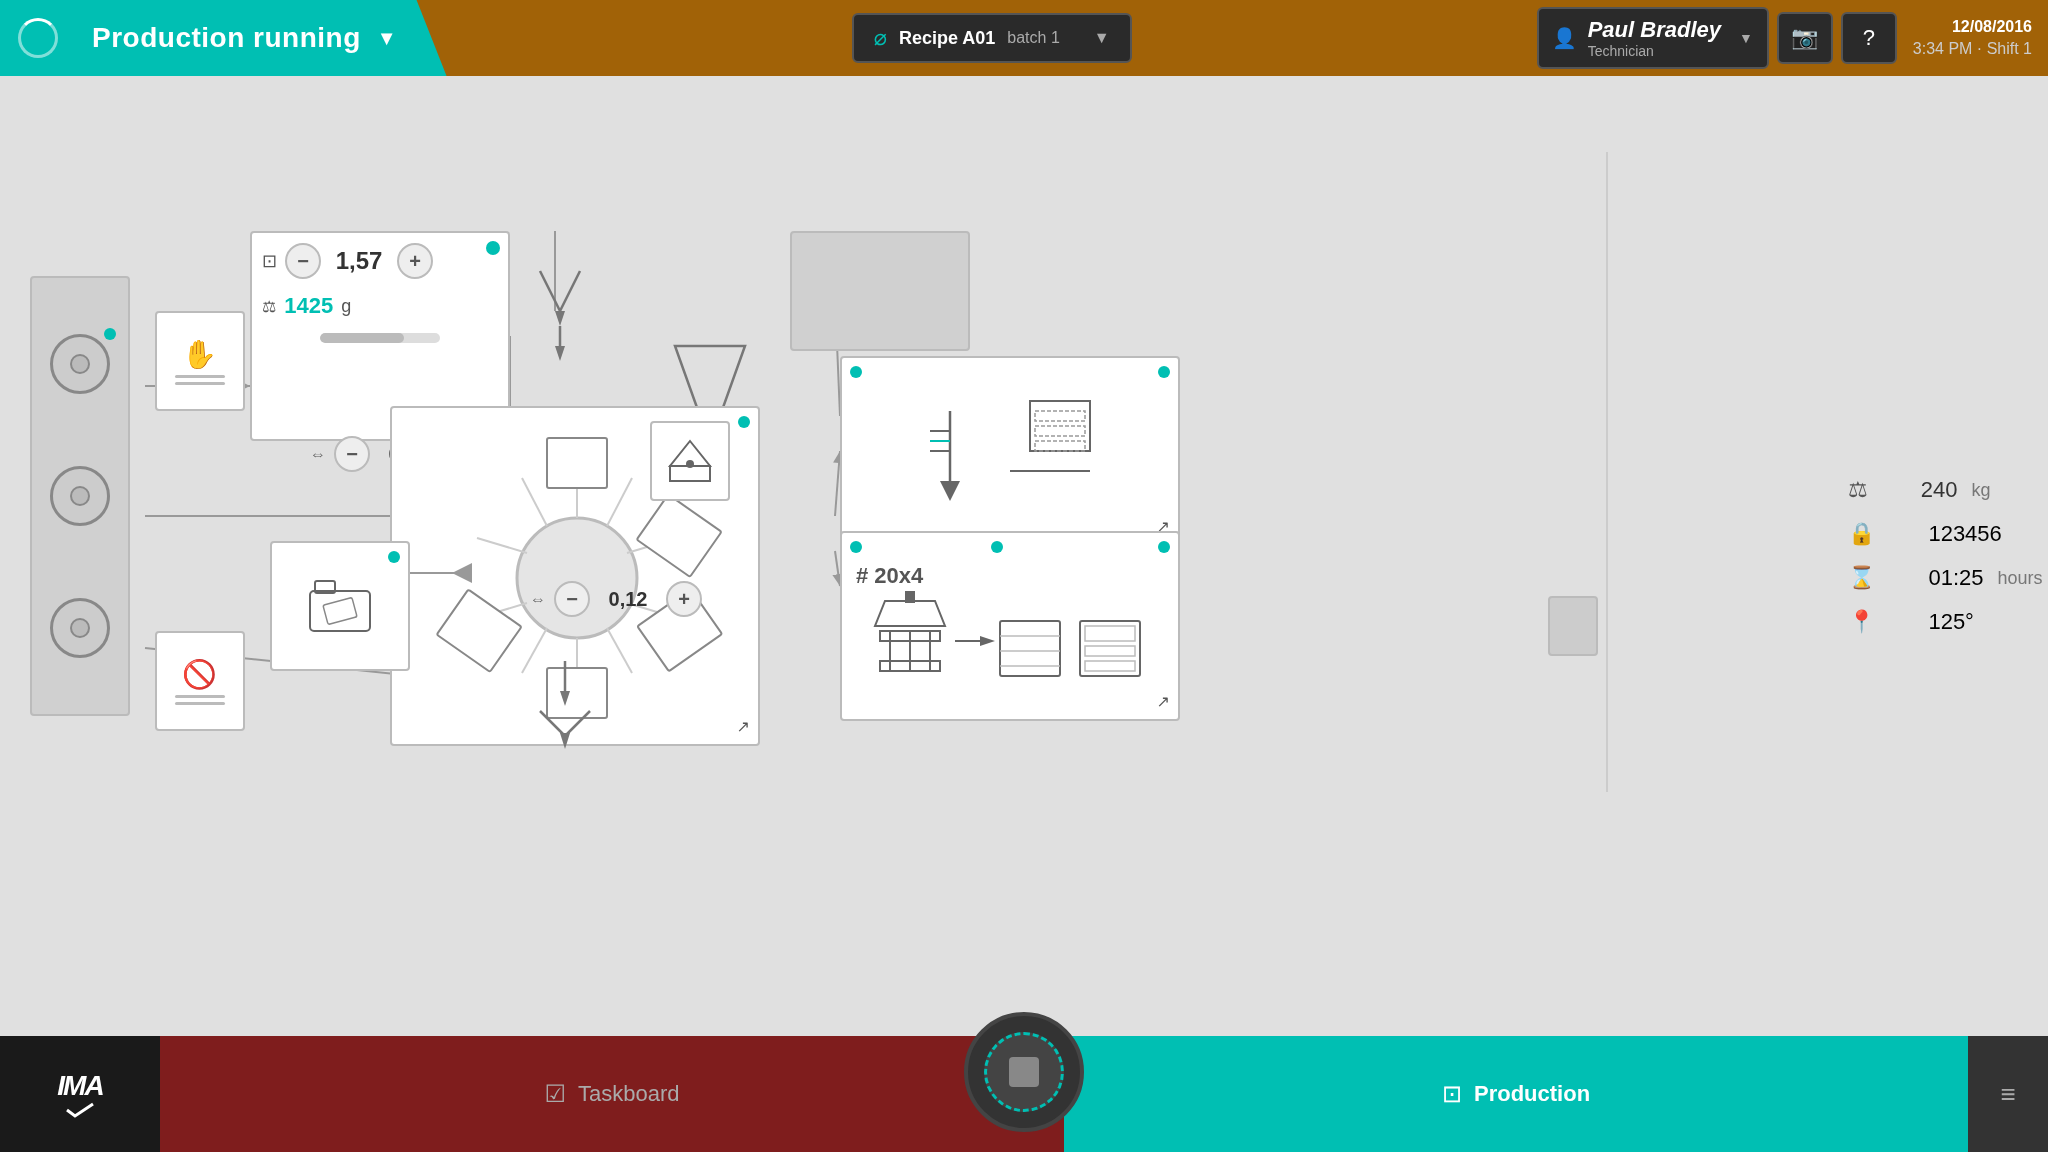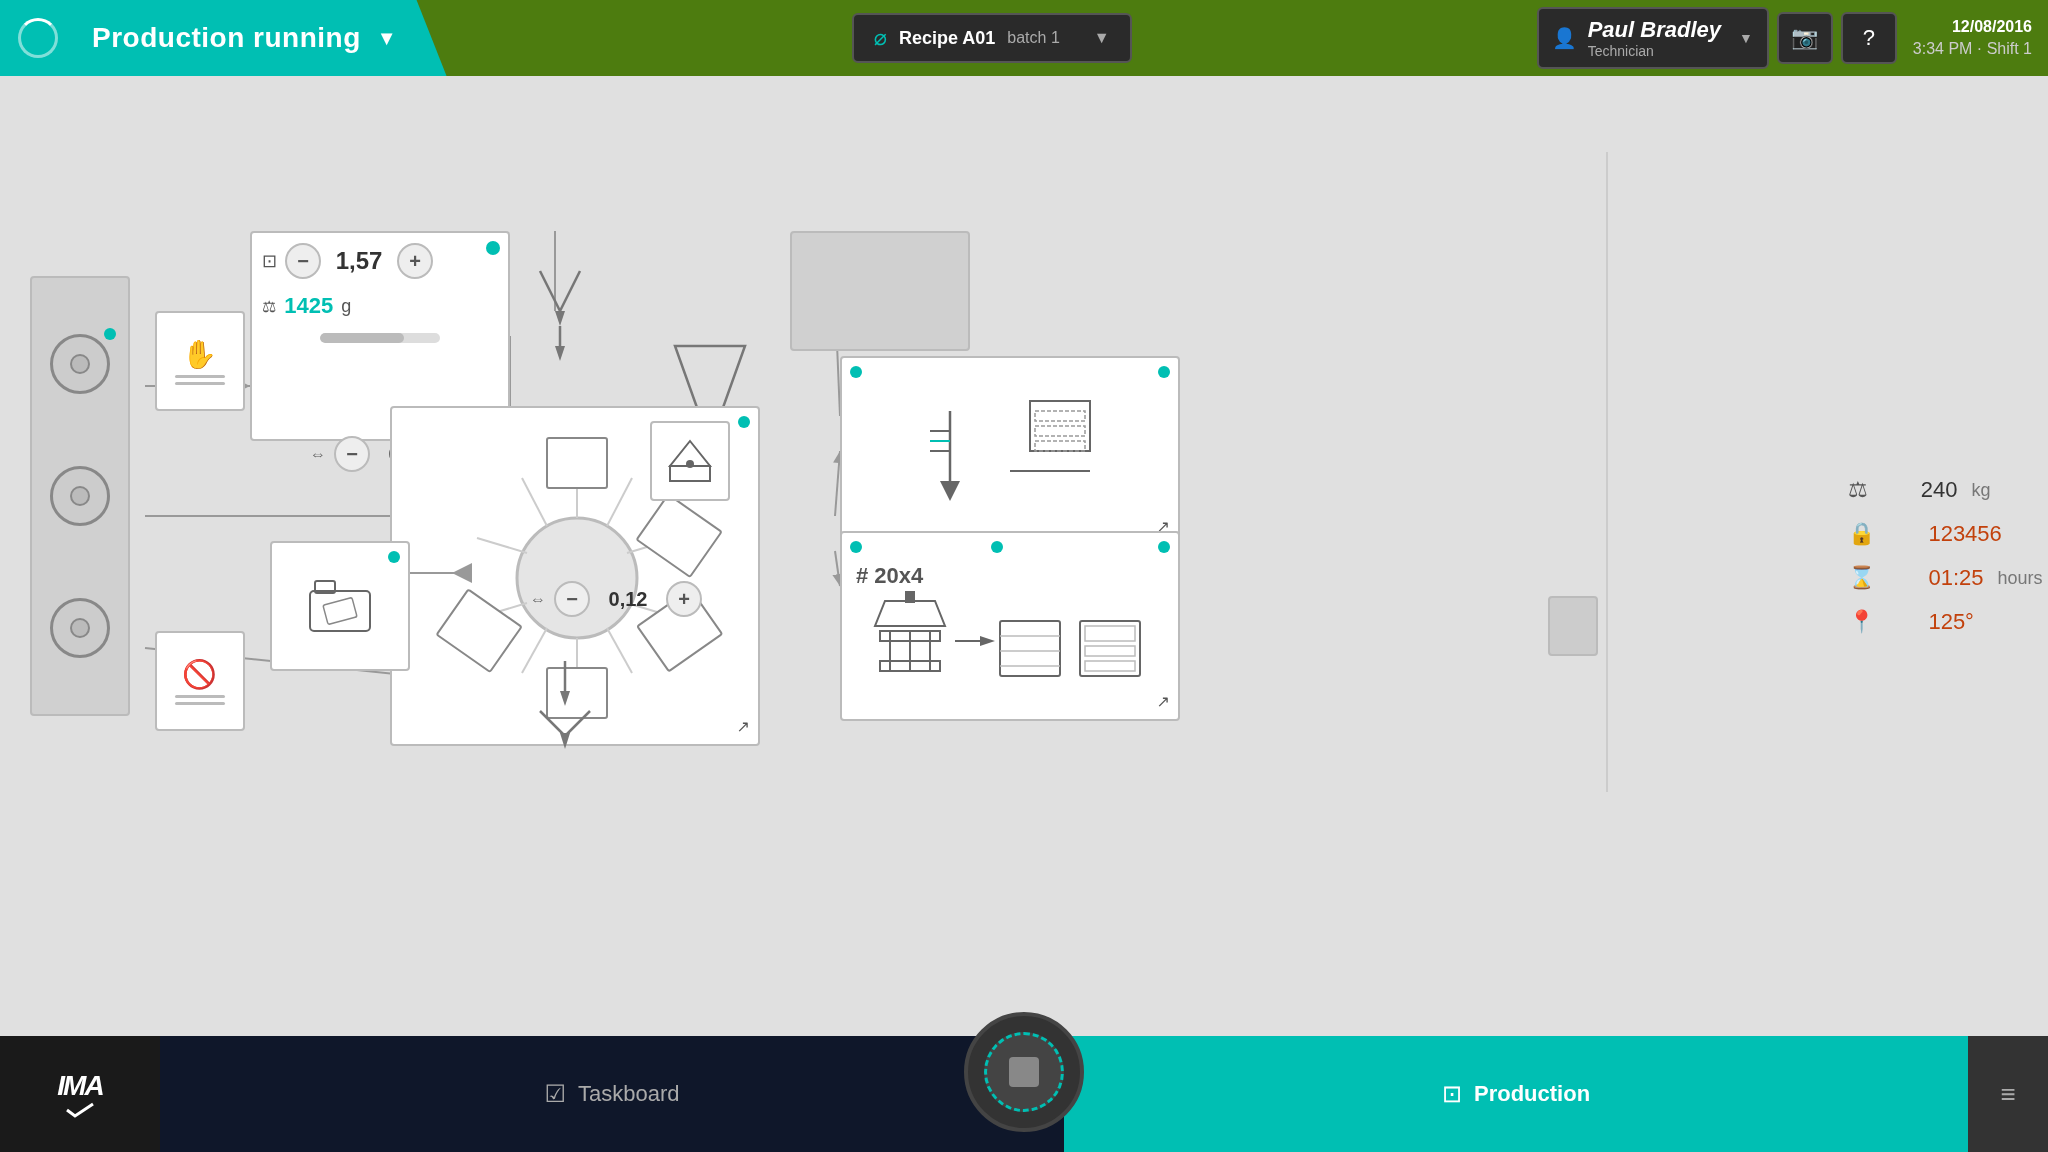--- a/index.html
+++ b/index.html
@@ -10,21 +10,21 @@
       font-family: 'Segoe UI', Arial, sans-serif;
       overflow: hidden;
       position: relative;
     }
 
     
     .header {
       position: absolute;
       top: 0; left: 0; right: 0;
       height: 76px;
-      background: #4d7c0f;
+      background: #a16207;
       display: flex;
       align-items: center;
       z-index: 100;
     }
     .header-logo-area {
       width: 76px;
       height: 76px;
       background: #00bfb3;
       display: flex;
       align-items: center;
@@ -169,28 +169,28 @@
       justify-content: center;
     }
     .stat-row {
       display: flex;
       align-items: center;
       gap: 10px;
     }
     .stat-icon { color: #555; font-size: 22px; }
     .stat-value { color: #333; font-size: 22px; font-weight: 500; margin-left: 43px; }
     .stat-unit { color: #777; font-size: 18px; margin-left: 4px; }
-    .stat-value.teal { color: #c2410c; }
+    .stat-value.teal { color: #000000; }
 
     
     .footer {
       position: absolute;
       bottom: 0; left: 0; right: 0;
       height: 116px;
-      background: #0f172a;
+      background: #7f1d1d;
       display: flex;
       align-items: center;
       z-index: 100;
     }
     .footer-logo {
       width: 160px;
       height: 116px;
       background: #1a1a1a;
       display: flex;
       align-items: center;

